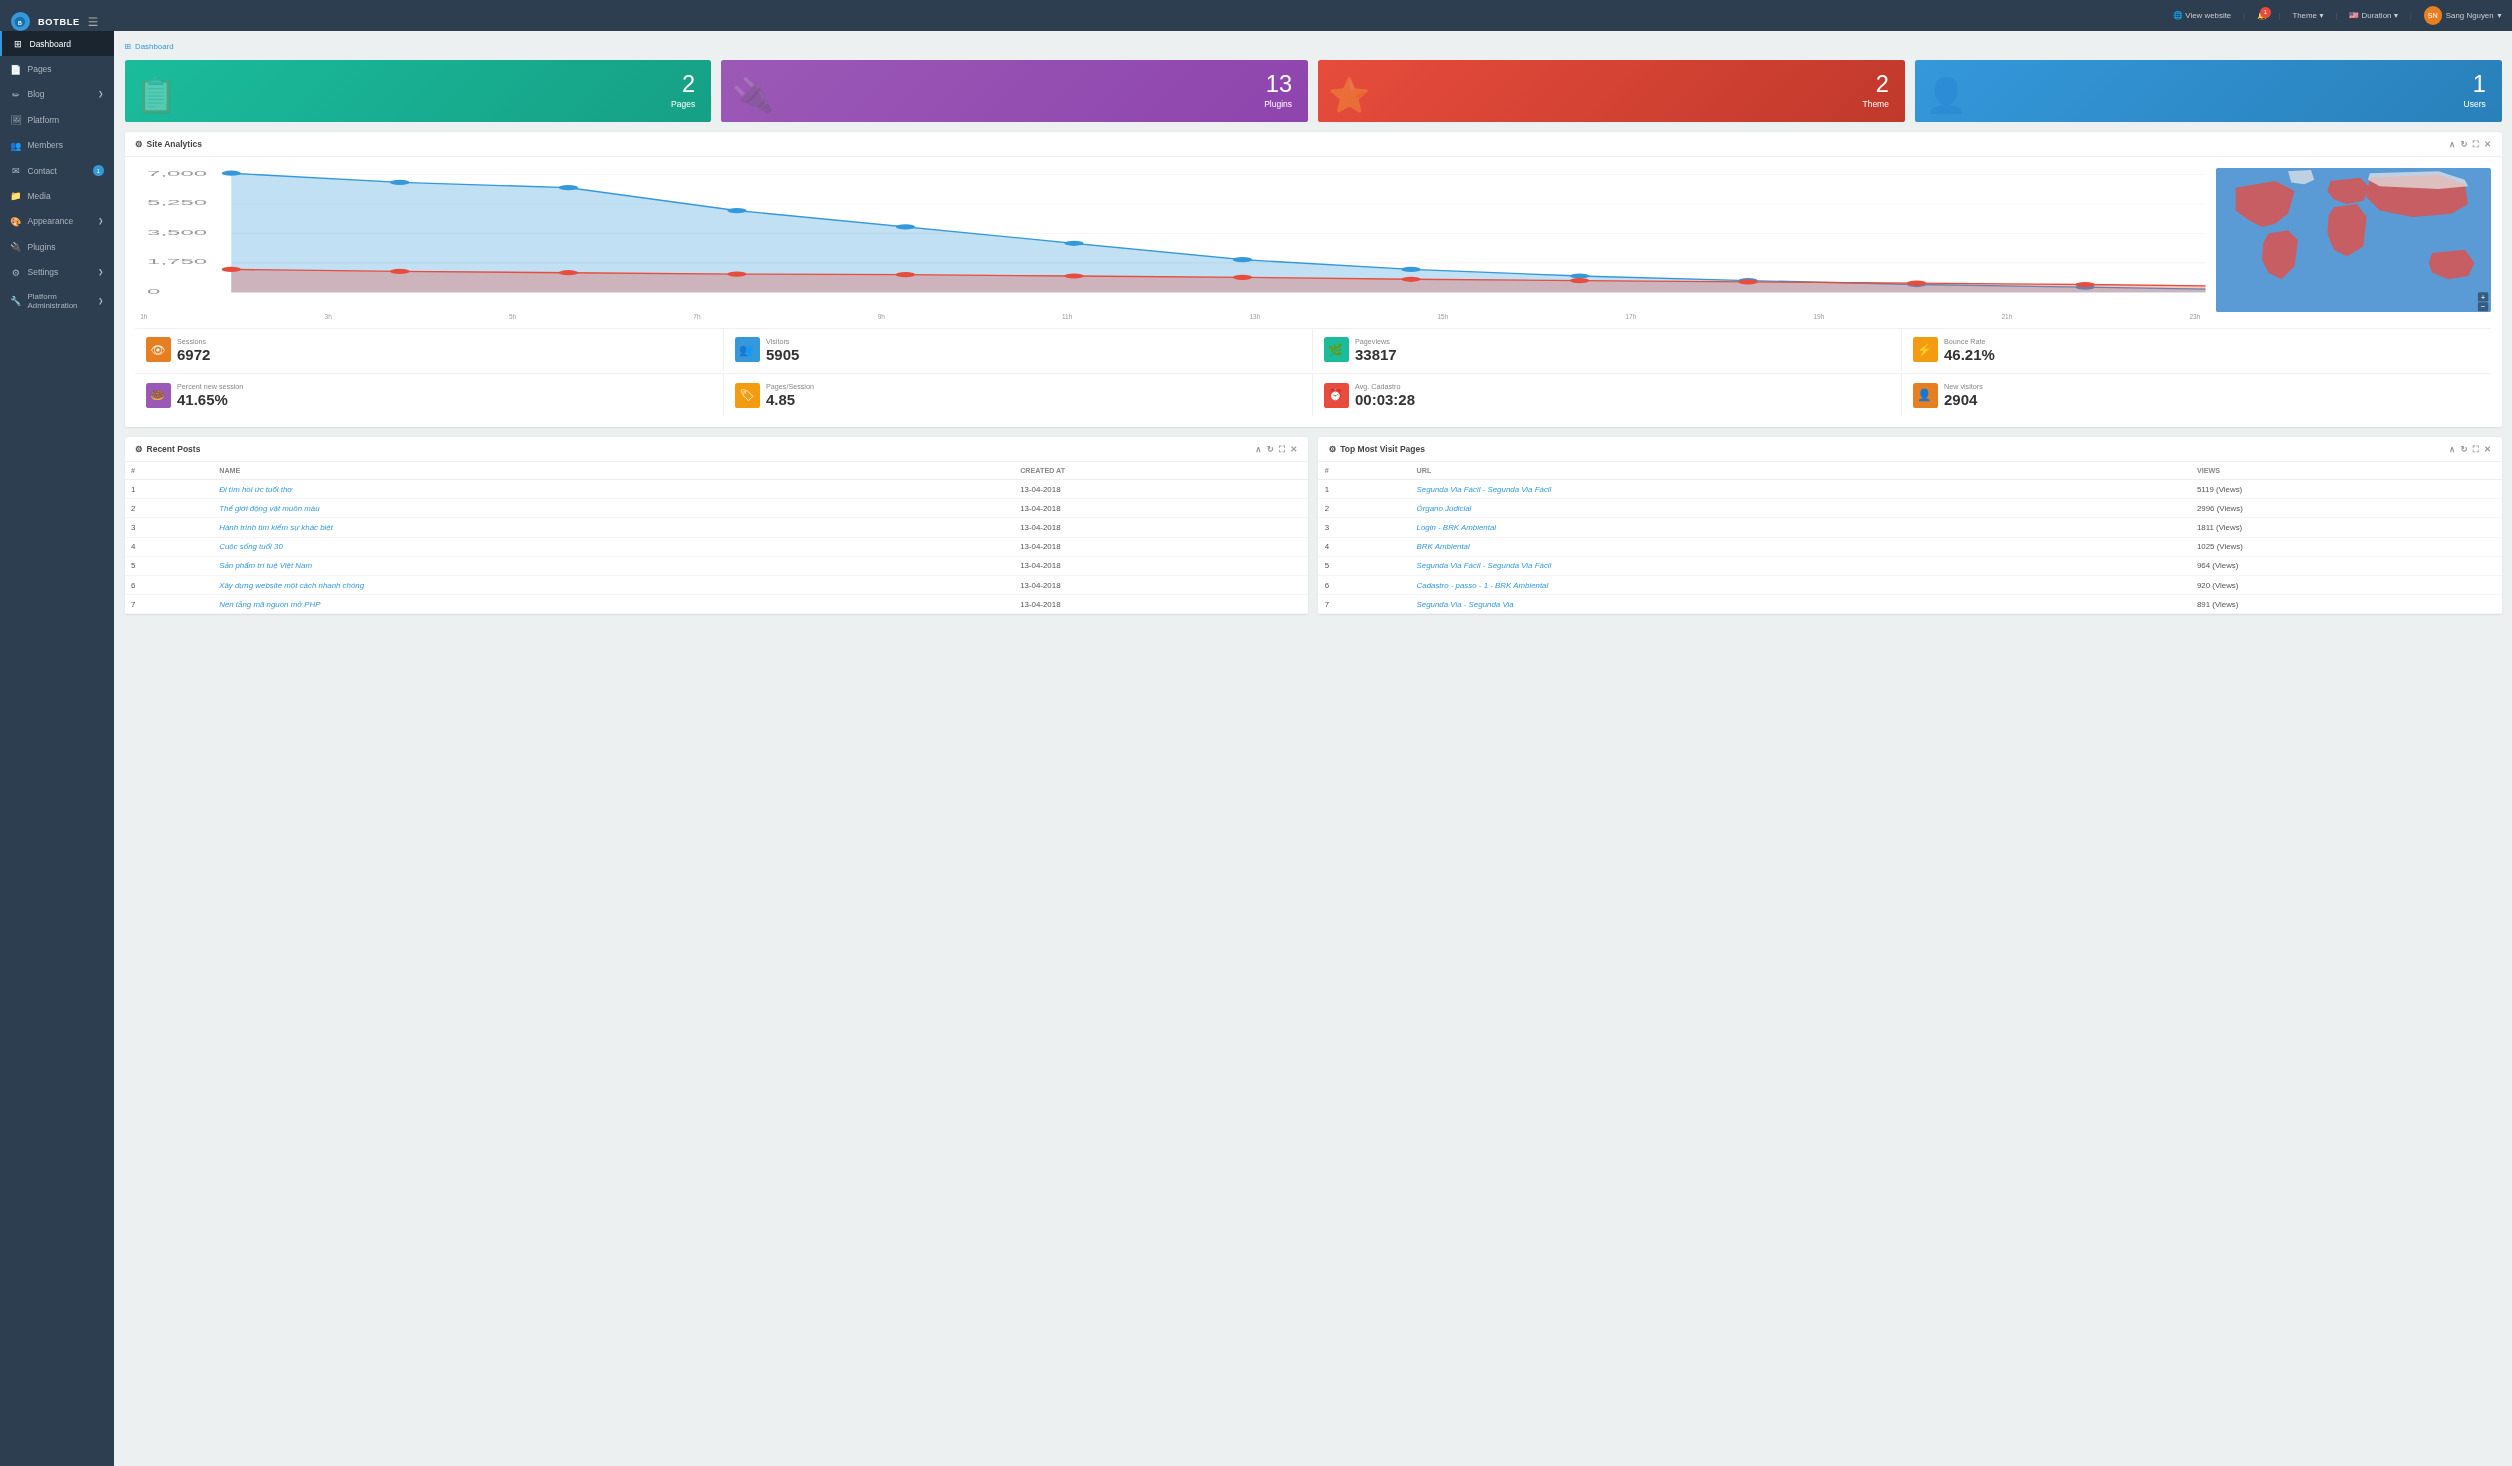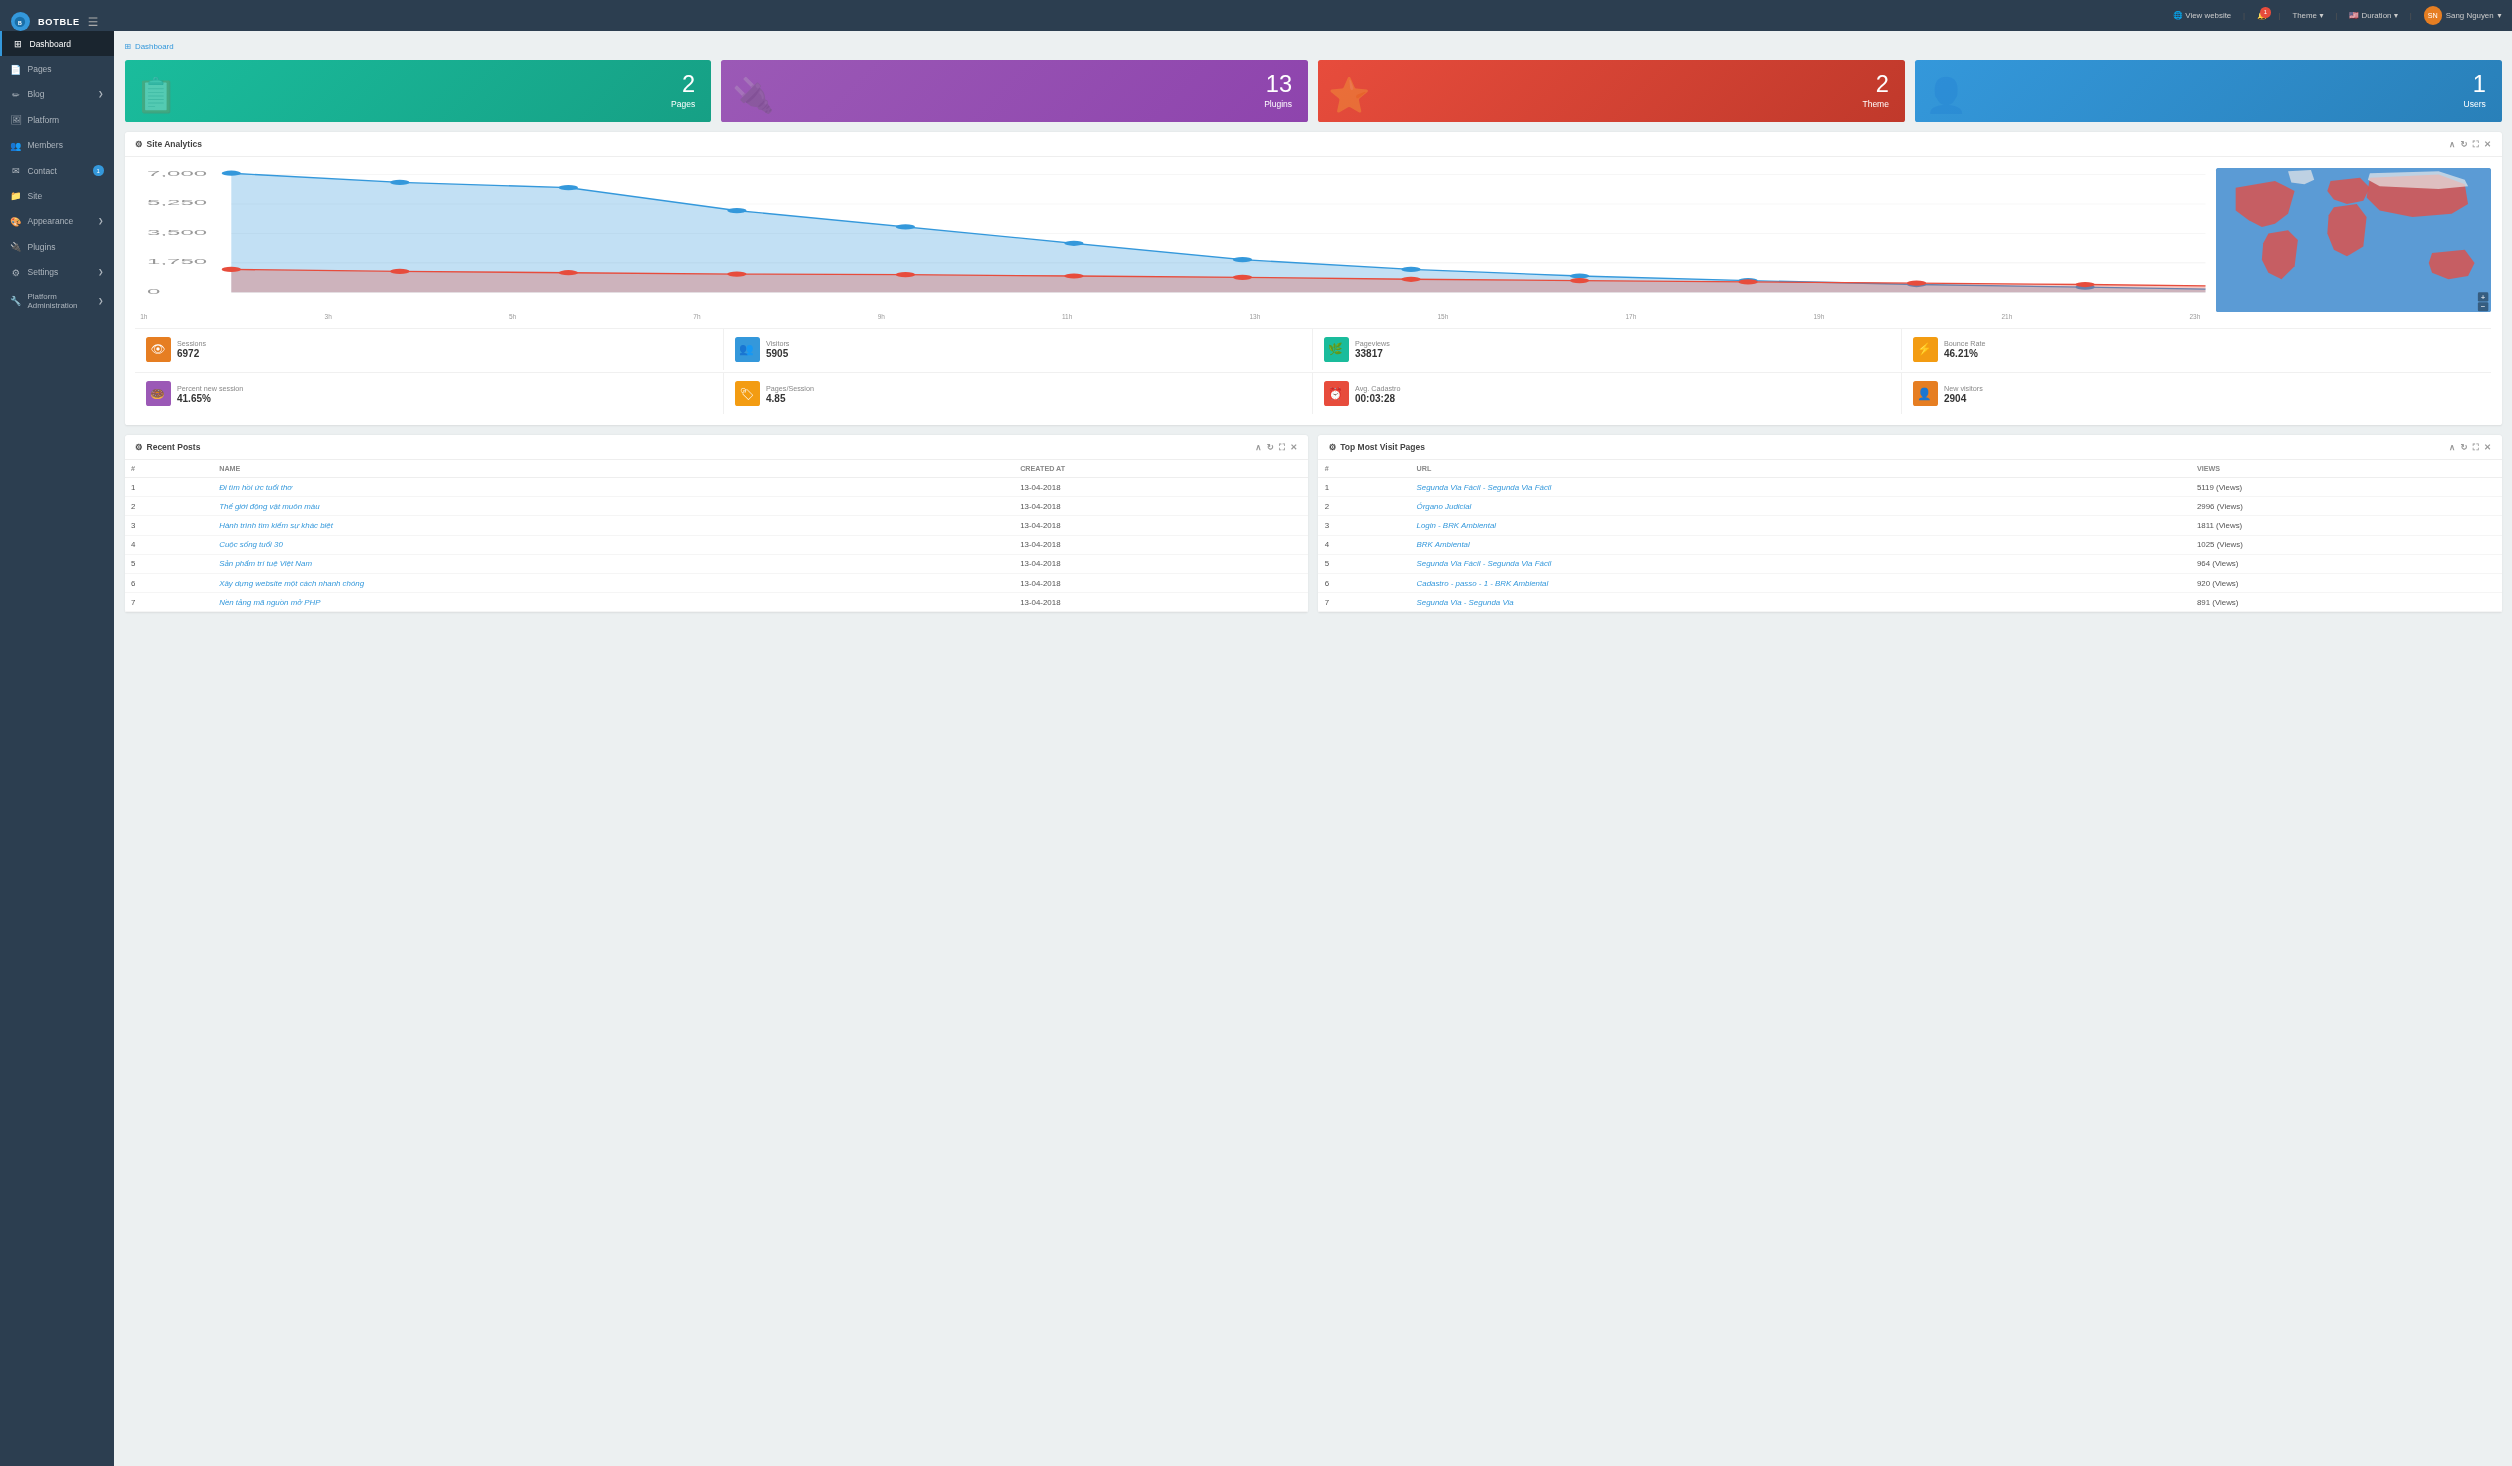--- a/index.html
+++ b/index.html
@@ -95,21 +95,21 @@
     .chart-area { position: relative; height: 144px; }
     .chart-svg { width: 100%; height: 100%; }
     .map-area { background: #5b9bd5; border-radius: 2.6px; overflow: hidden; height: 144px; position: relative; }
 
     
     .stats-row { display: grid; grid-template-columns: repeat(4, 1fr); gap: 0; margin-top: 2.6px; }
     .stat-item { display: flex; align-items: center; gap: 6.5px; padding: 7.9px 10.5px; border-right: 0.7px solid #f0f0f0; }
     .stat-item:last-child { border-right: none; }
     .stat-icon-box { width: 25px; height: 25px; border-radius: 2.6px; display: flex; align-items: center; justify-content: center; font-size: 11.8px; color: #fff; flex-shrink: 0; }
     .stat-info .stat-label { font-size: 7.2px; color: #888; }
-    .stat-info .stat-value { font-size: 10px; font-weight: 600; color: #333; }
+    .stat-info .stat-value { font-size: 15px; font-weight: 600; color: #333; }
     .icon-orange { background: #e67e22; }
     .icon-blue { background: #3498db; }
     .icon-teal { background: #1abc9c; }
     .icon-yellow { background: #f39c12; }
     .icon-purple { background: #9b59b6; }
     .icon-red { background: #e74c3c; }
     .icon-amber { background: #f39c12; }
 
     
     .bottom-panels { display: grid; grid-template-columns: 1fr 1fr; gap: 10.5px; }
@@ -192,21 +192,21 @@
       <span class="item-icon">👥</span>
       <span>Members</span>
     </div>
     <div class="sidebar-item">
       <span class="item-icon">✉</span>
       <span>Contact</span>
       <span class="contact-badge">1</span>
     </div>
     <div class="sidebar-item">
       <span class="item-icon">📁</span>
-      <span>Site</span>
+      <span>Media</span>
     </div>
     <div class="sidebar-item">
       <span class="item-icon">🎨</span>
       <span>Appearance</span>
       <span class="arrow">❯</span>
     </div>
     <div class="sidebar-item">
       <span class="item-icon">🔌</span>
       <span>Plugins</span>
     </div>

